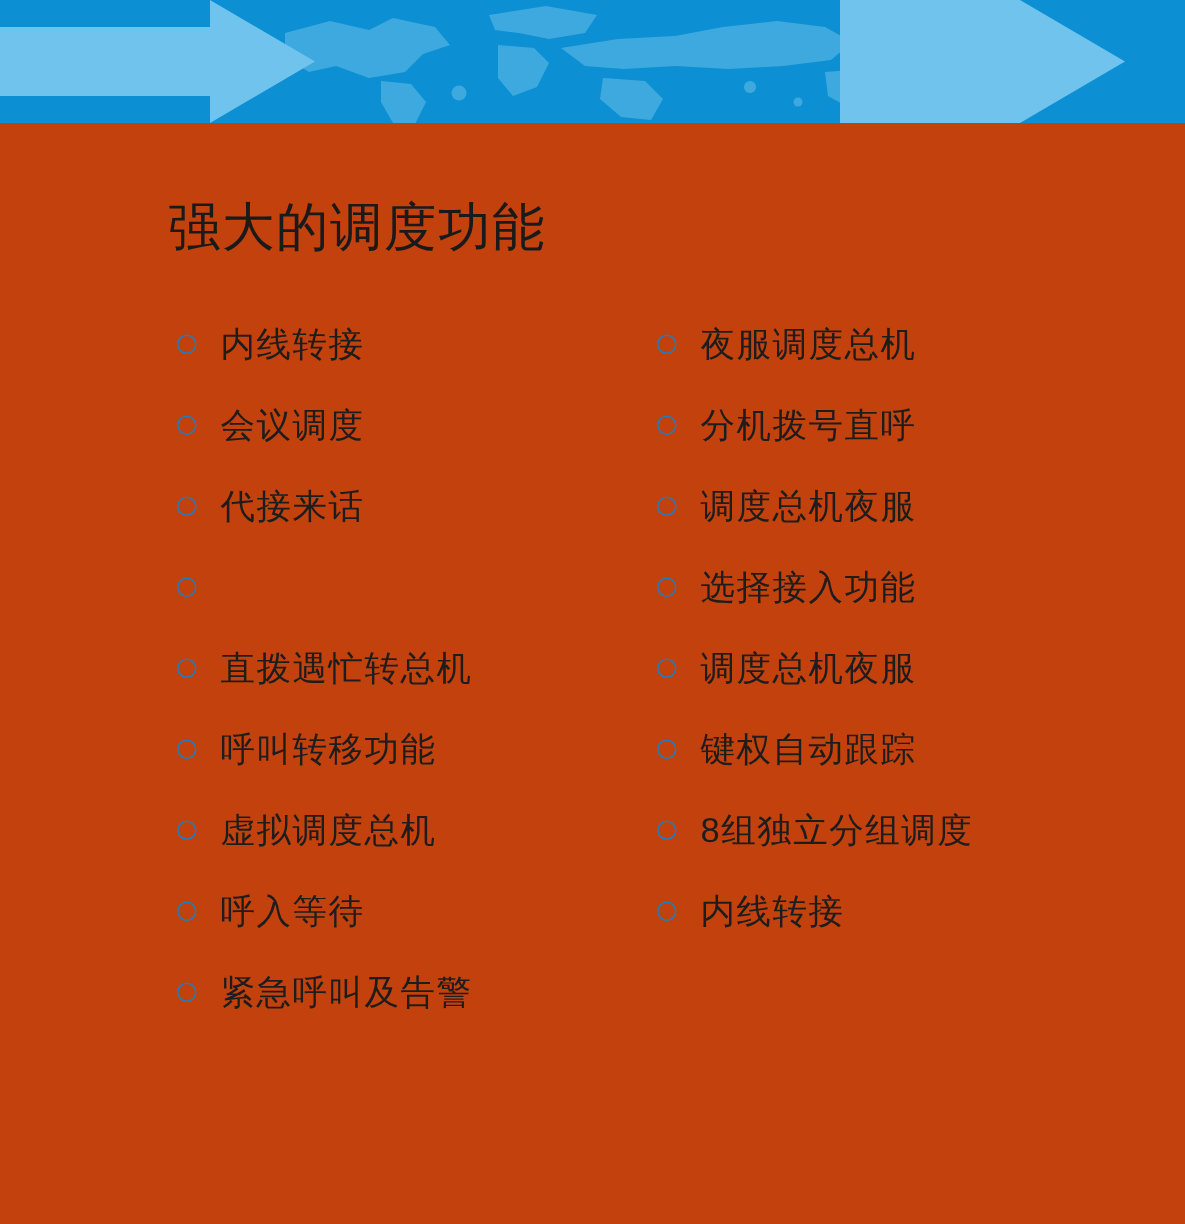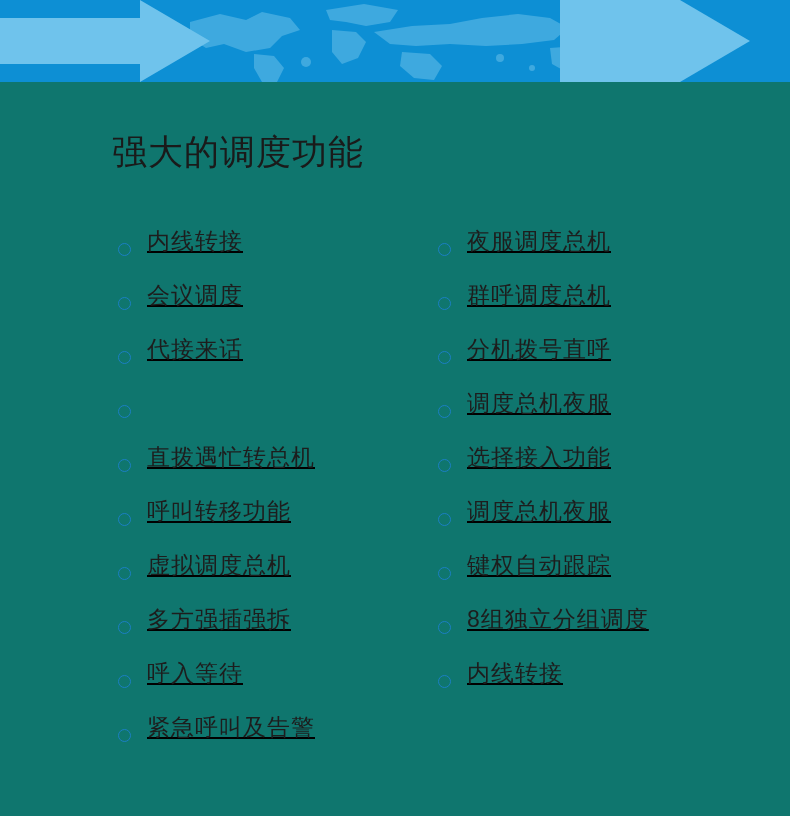--- a/index.html
+++ b/index.html
@@ -6,21 +6,21 @@
   html, body {
     width: 790px;
     height: 816px;
     background: #ffffff;
     font-family: "Liberation Sans", sans-serif;
   }
   .page {
     position: relative;
     width: 790px;
     height: 816px;
-    background: #0f766e;
+    background: #c2410c;
     overflow: hidden;
   }
 
   
   .banner {
     position: relative;
     width: 790px;
     height: 82px;
     background: #0d8fd4;
     overflow: hidden;
@@ -68,23 +68,22 @@
   }
   .col {
     display: flex;
     flex-direction: column;
   }
   .col-left { width: 320px; }
   .col-right { width: 330px; }
 
   .item {
     display: flex;
-    align-items: flex-end;
+    align-items: center;
     height: 54px;
-    text-decoration: underline;
   }
   .bullet {
     width: 13px;
     height: 13px;
     border: 1.6px solid #1b7fc4;
     border-radius: 50%;
     flex: 0 0 auto;
     margin-right: 16px;
   }
   .item-label {
@@ -158,40 +157,32 @@
         <div class="item">
           <span class="bullet"></span>
           <span class="item-label">呼叫转移功能</span>
         </div>
         <div class="item">
           <span class="bullet"></span>
           <span class="item-label">虚拟调度总机</span>
         </div>
         <div class="item">
           <span class="bullet"></span>
-          <span class="item-label">多方强插强拆</span>
-        </div>
-        <div class="item">
-          <span class="bullet"></span>
           <span class="item-label">呼入等待</span>
         </div>
         <div class="item">
           <span class="bullet"></span>
           <span class="item-label">紧急呼叫及告警</span>
         </div>
       </div>
 
       <div class="col col-right">
         <div class="item">
           <span class="bullet"></span>
           <span class="item-label">夜服调度总机</span>
-        </div>
-        <div class="item">
-          <span class="bullet"></span>
-          <span class="item-label">群呼调度总机</span>
         </div>
         <div class="item">
           <span class="bullet"></span>
           <span class="item-label">分机拨号直呼</span>
         </div>
         <div class="item">
           <span class="bullet"></span>
           <span class="item-label">调度总机夜服</span>
         </div>
         <div class="item">

